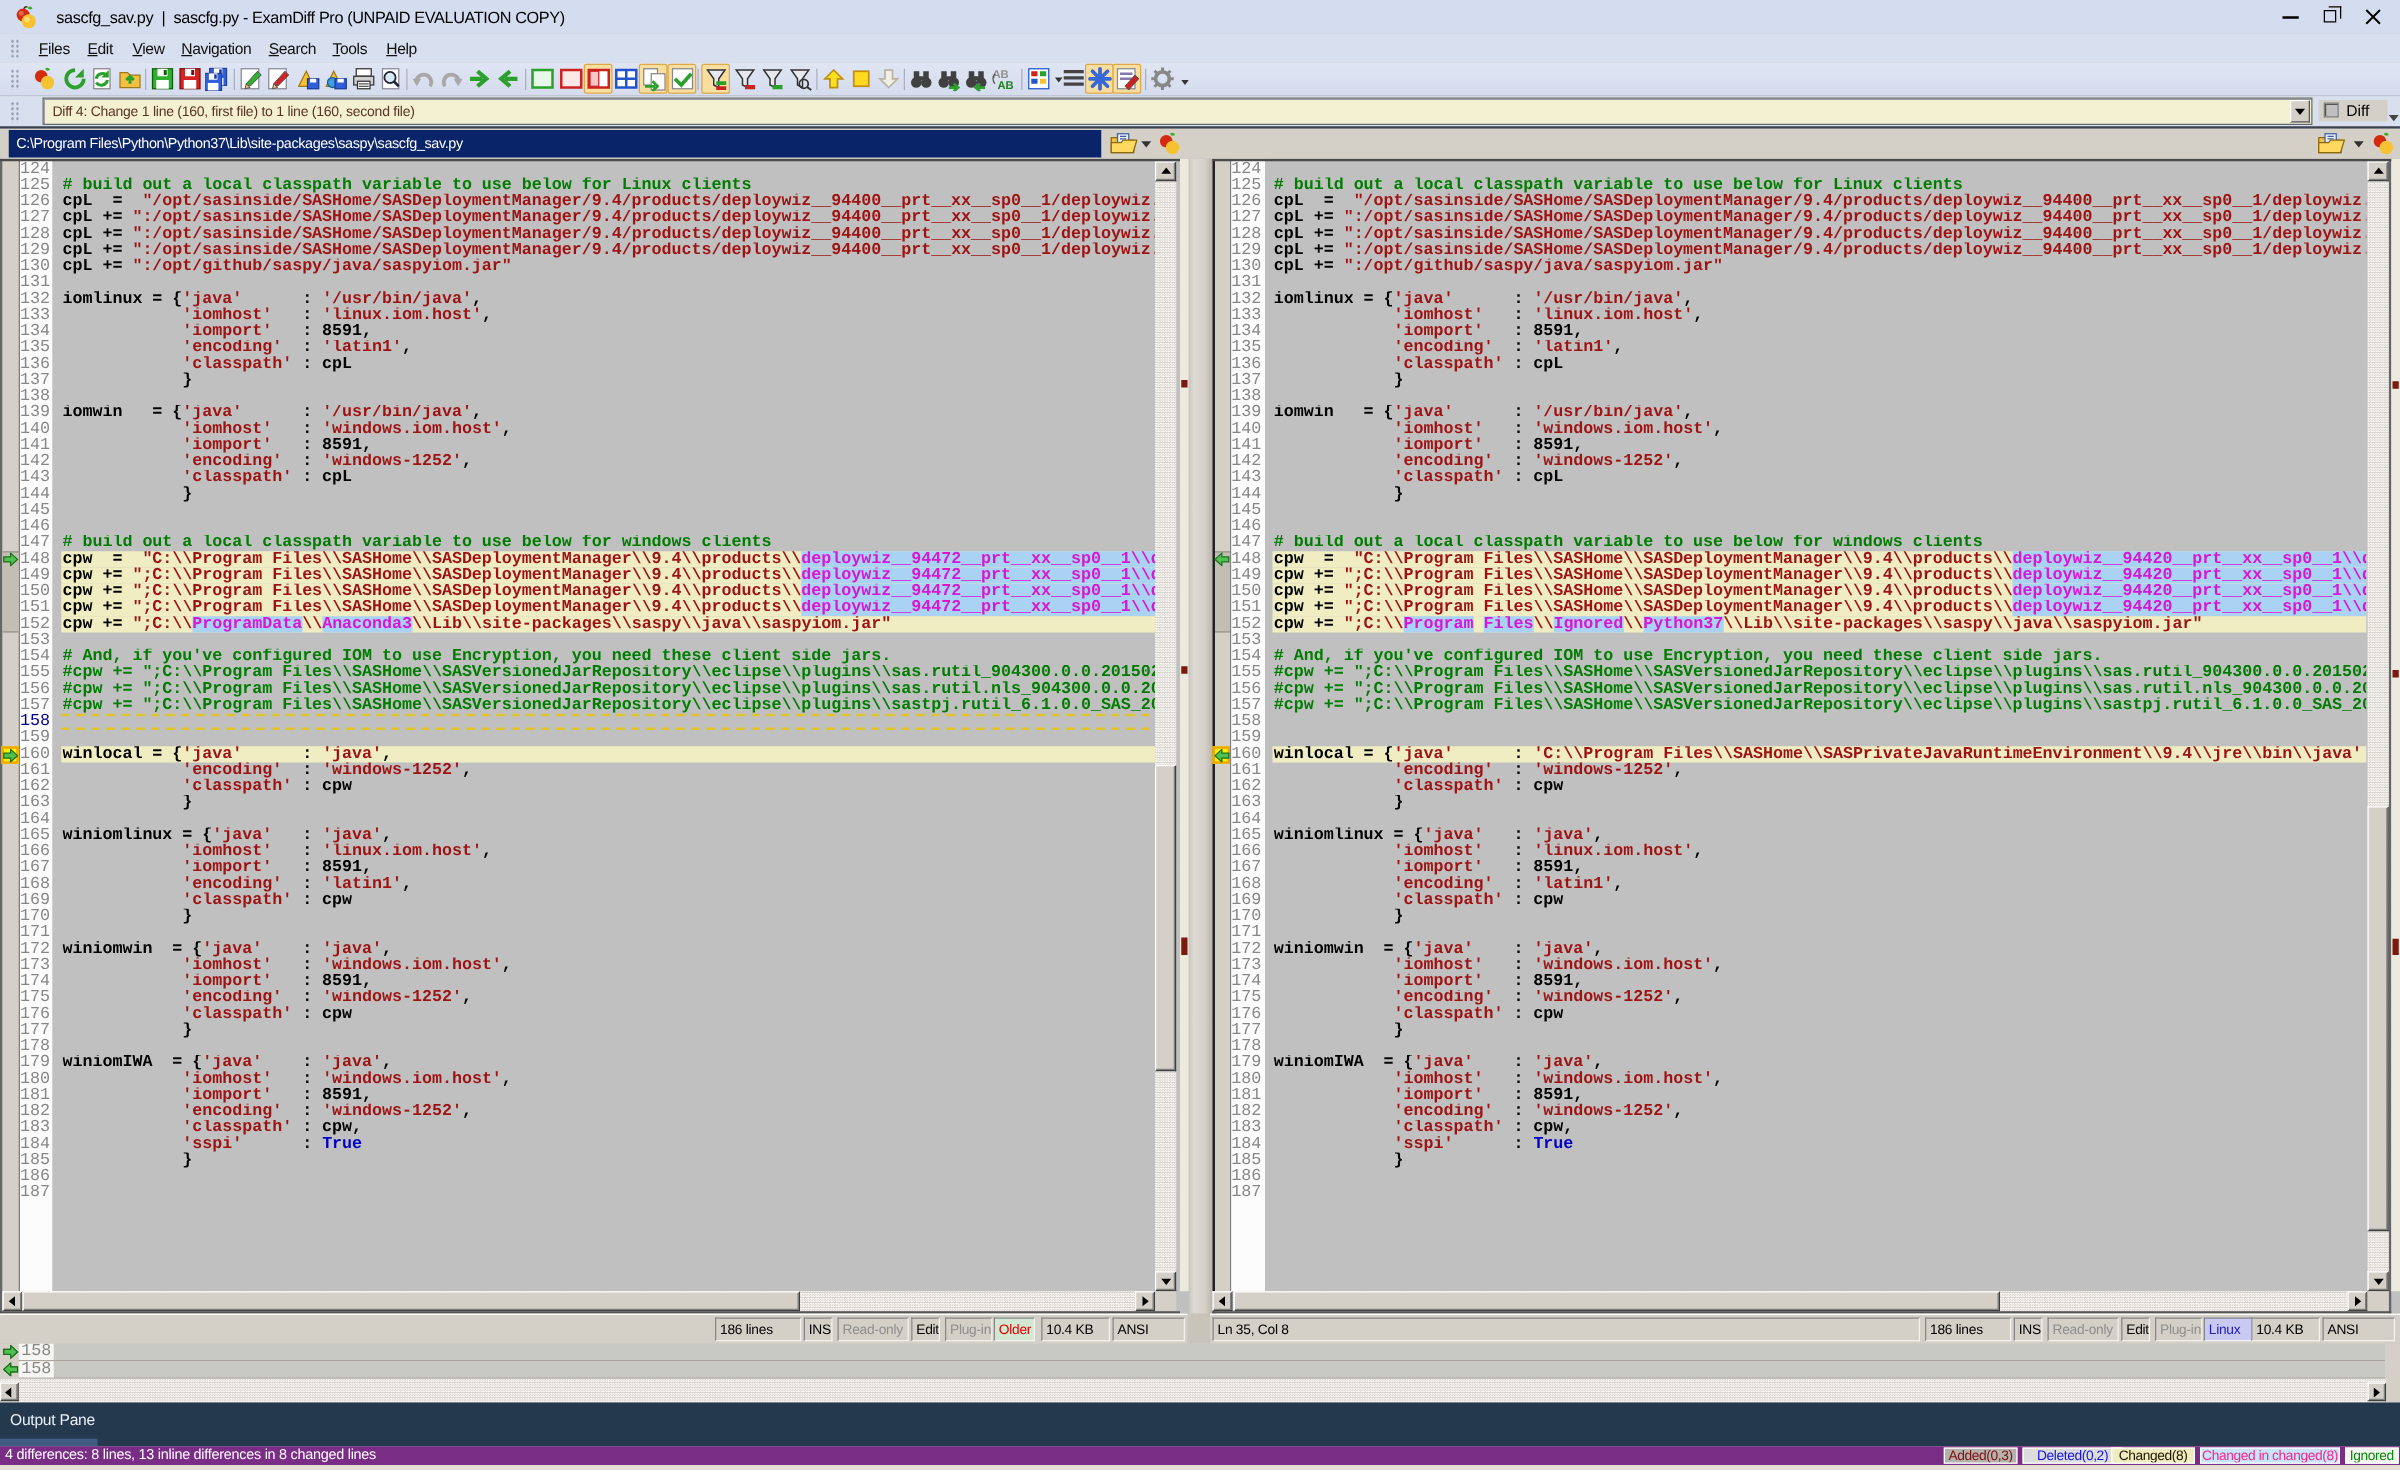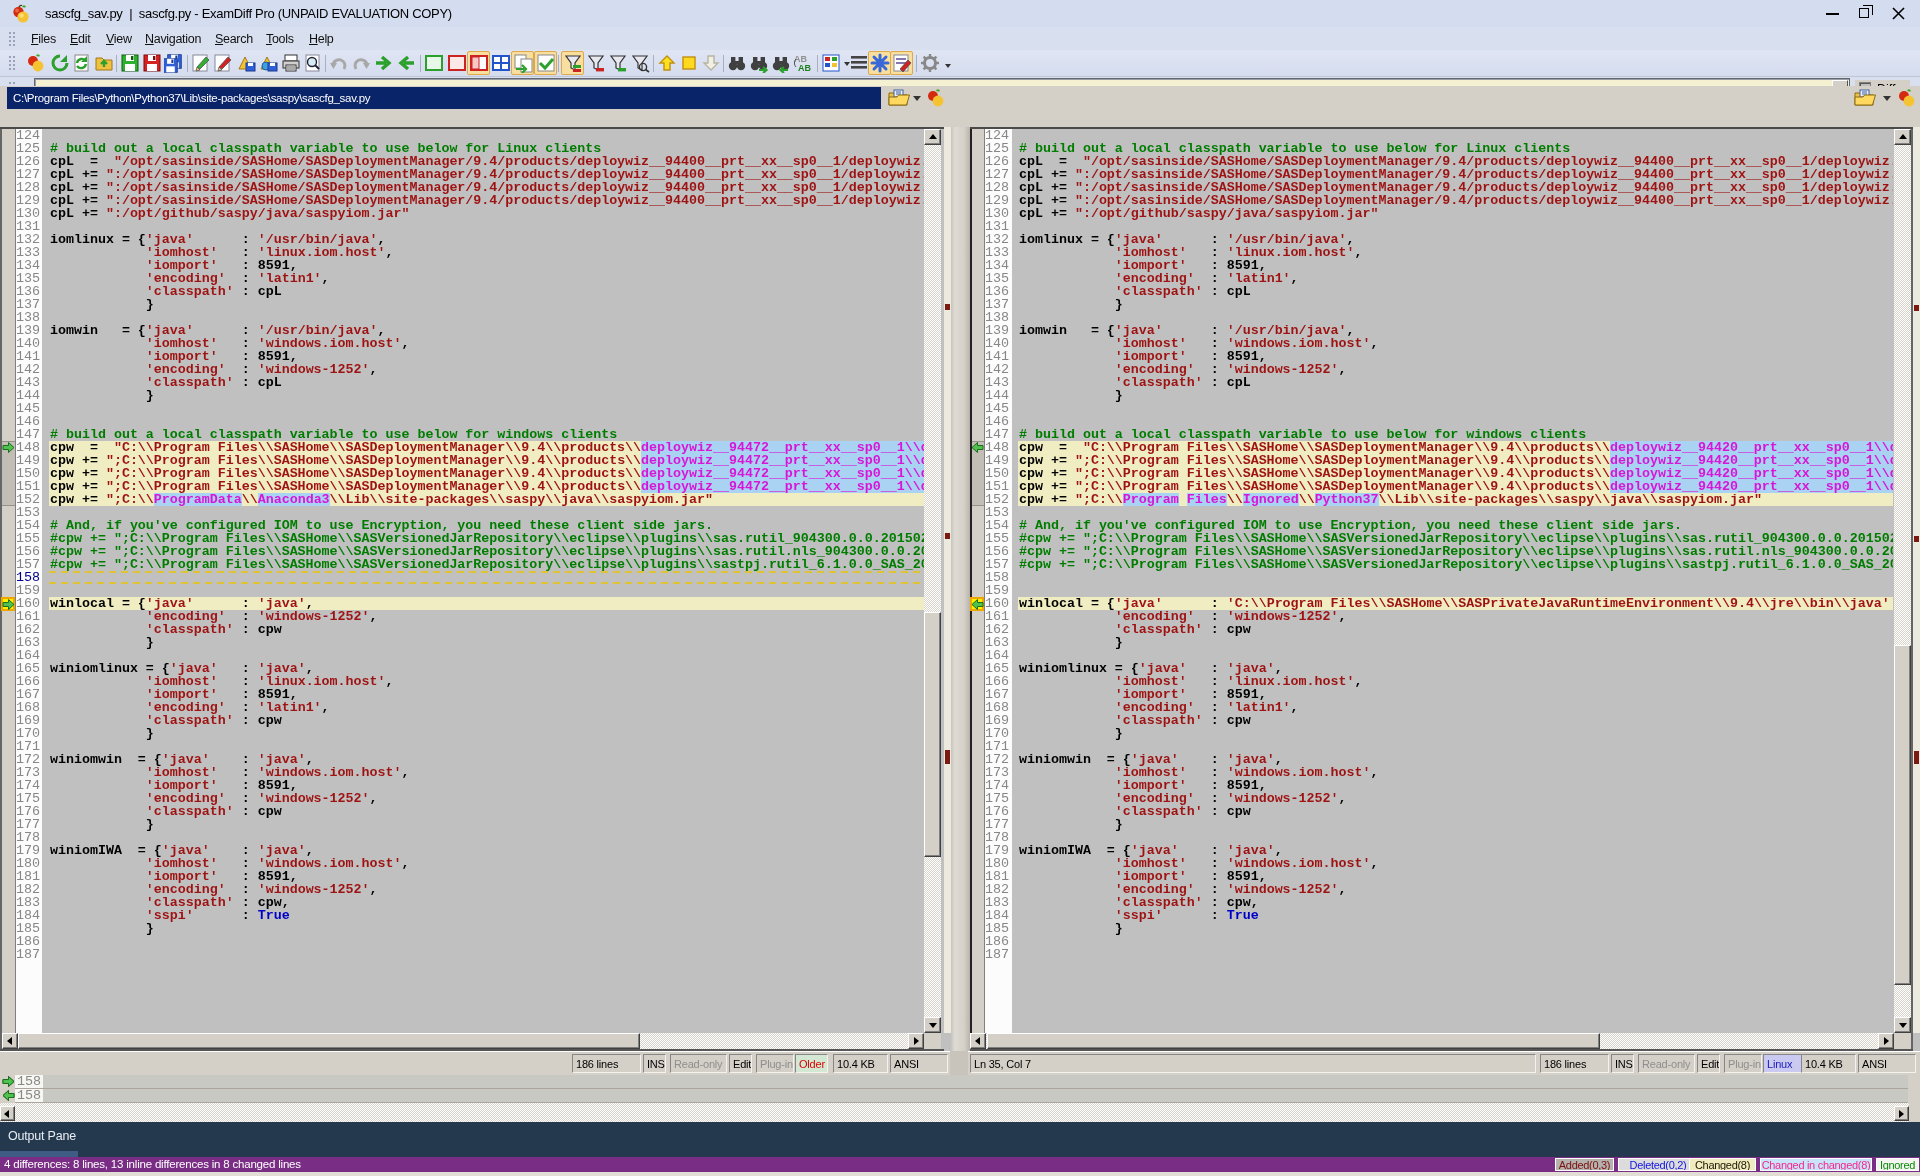--- a/index.html
+++ b/index.html
@@ -15,21 +15,21 @@
 .grip{position:absolute;width:7px;background-image:radial-gradient(#9aa2b8 1px,transparent 1.2px);background-size:4px 4px}
 .tsep{position:absolute;top:5px;width:1px;height:17px;background:#a8b0c0}
 .hl{position:absolute;top:1px;width:23px;height:24px;background:#f8dfa0;border:1px solid #dfa848;border-radius:2px}
 #combo{position:absolute;left:34px;top:78px;width:1816px;height:22px;background:#f3f1d2;border:1px solid #636770;box-shadow:inset 1px 1px 0 #9a9ea8}
 #combo .txt{position:absolute;left:7px;top:4.5px;font-size:11.2px;letter-spacing:-0.2px;color:#5c3226}
 #combobtn{position:absolute;right:1px;top:1px;width:16px;height:18px;background:#d4d0c8;border:1px solid #fff;border-right-color:#555;border-bottom-color:#555}
 #skipbox{position:absolute;left:1855px;top:80px;width:55px;height:17px;background:#d4d0c8}
 #skipchk{position:absolute;left:4px;top:2px;width:12px;height:12px;background:#c0c0c0;border:1px solid #808080;box-shadow:inset 1px 1px 0 #555}
 #skipbox .l{position:absolute;left:22px;top:1.5px;font-size:12.5px}
 
-#hdrrow{position:absolute;left:0;top:86px;width:1920px;height:24px;background:#d4d0c8}
+#hdrrow{position:absolute;left:0;top:103px;width:1920px;height:24px;background:#d4d0c8}
 #lhdr{position:absolute;left:7px;top:1px;width:874px;height:22px;background:#0a246a}
 #lhdr span{position:absolute;left:6px;top:5px;font-size:11.5px;letter-spacing:-0.3px;color:#fff}
 #rhdr{position:absolute;left:970px;top:1px;width:878px;height:22px;background:#d4d0c8;border:1px solid #b8b4ac}
 #rhdr span{position:absolute;left:7px;top:5px;font-size:11.5px;letter-spacing:-0.3px;color:#000}
 
 #main{position:absolute;left:0;top:127px;width:1920px;height:924px;background:#c0c0c0;overflow:hidden}
 .gut{position:absolute;top:0;height:924px;background:#d4d0c8}
 .numcol{position:absolute;top:0;height:906px;background:#fcfcfc}
 .codebg{position:absolute;top:0;height:906px;background:#c0c0c0}
 .num{position:absolute;height:13px;font:13.4px "Liberation Mono",monospace;color:#878787;text-align:left;line-height:13px;white-space:pre}
@@ -686,21 +686,21 @@
 <div class="stbar" style="left:0;width:950px"></div>
 <div class="stbar" style="left:968px;width:952px"></div>
     <div class="pan " style="left:572px;width:69px">186 lines</div>
     <div class="pan " style="left:643px;width:23px">INS</div>
     <div class="pan gray" style="left:670px;width:57px">Read-only</div>
     <div class="pan " style="left:729px;width:23px">Edit</div>
     <div class="pan gray" style="left:756px;width:38px">Plug-in</div>
 <div class="pan" style="left:795px;width:33px;background:#d2e8d2;color:#e00000">Older</div>
 <div class="pan" style="left:833px;width:55px">10.4 KB</div>
 <div class="pan" style="left:890px;width:58px">ANSI</div>
-<div class="pan " style="left:970px;width:566px">Ln 35, Col 7</div>
+<div class="pan " style="left:970px;width:566px">Ln 35, Col 8</div>
     <div class="pan " style="left:1540px;width:69px">186 lines</div>
     <div class="pan " style="left:1611px;width:23px">INS</div>
     <div class="pan gray" style="left:1638px;width:57px">Read-only</div>
     <div class="pan " style="left:1697px;width:23px">Edit</div>
     <div class="pan gray" style="left:1724px;width:38px">Plug-in</div>
 <div class="pan" style="left:1763px;width:39px;background:#c9c9f2;color:#2020c0">Linux</div>
 <div class="pan" style="left:1801px;width:55px">10.4 KB</div>
 <div class="pan" style="left:1858px;width:58px">ANSI</div>
 </div>
 <div id="diffrows">

